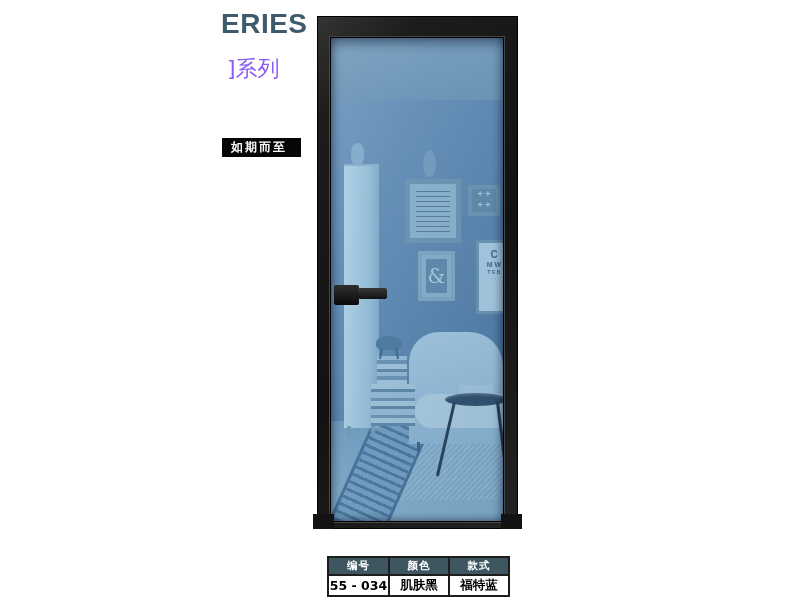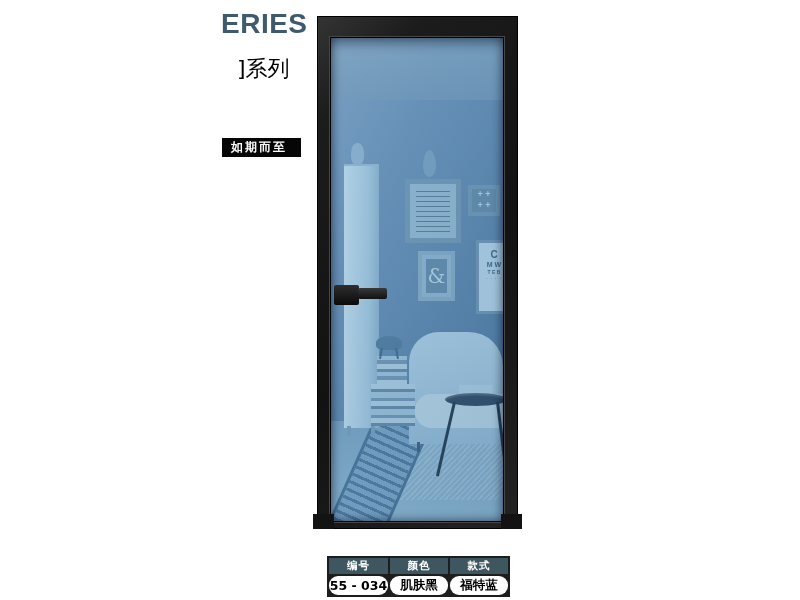--- a/index.html
+++ b/index.html
@@ -7,22 +7,22 @@
     position:relative; width:768px; height:600px; background:#ffffff;
     overflow:hidden; font-family:"Liberation Sans","DejaVu Sans",sans-serif;
   }
   
   .series-title {
     position:absolute; left:221px; top:8px;
     font-size:28px; font-weight:bold; letter-spacing:0.5px;
     color:#3e5a6c;
   }
   .series-sub {
-    position:absolute; left:237px; top:54px;
-    font-size:22px; font-weight:500; color:#000000;
+    position:absolute; left:227px; top:54px;
+    font-size:22px; font-weight:500; color:#8b5cf6;
     font-family:"DejaVu Sans","Liberation Sans",sans-serif;
   }
   .tagline-box {
     position:absolute; left:222px; top:138px; width:70px; height:19px;
     background:#060606; color:#ffffff; font-size:12px; line-height:19px;
     padding-left:9px; letter-spacing:2px; font-weight:bold;
     font-family:"DejaVu Sans","Liberation Sans",sans-serif;
   }
   
   .door {
@@ -122,21 +122,20 @@
   }
   .spec .th {
     background:#3d5660; color:#ffffff; font-size:10.5px; font-weight:bold;
     display:flex; align-items:center; justify-content:center; letter-spacing:1px;
     font-family:"DejaVu Sans","Liberation Sans",sans-serif;
   }
   .spec .td {
     background:#ffffff; color:#000; font-size:12.5px; font-weight:bold;
     display:flex; align-items:center; justify-content:center;
     font-family:"DejaVu Sans","Liberation Sans",sans-serif;
-    border-radius:9px;
   }
 </style>
 </head>
 <body>
 
 <div class="canvas">
 
   <div class="series-title">ERIES</div>
   <div class="series-sub">]系列</div>
   <div class="tagline-box">如期而至</div>

